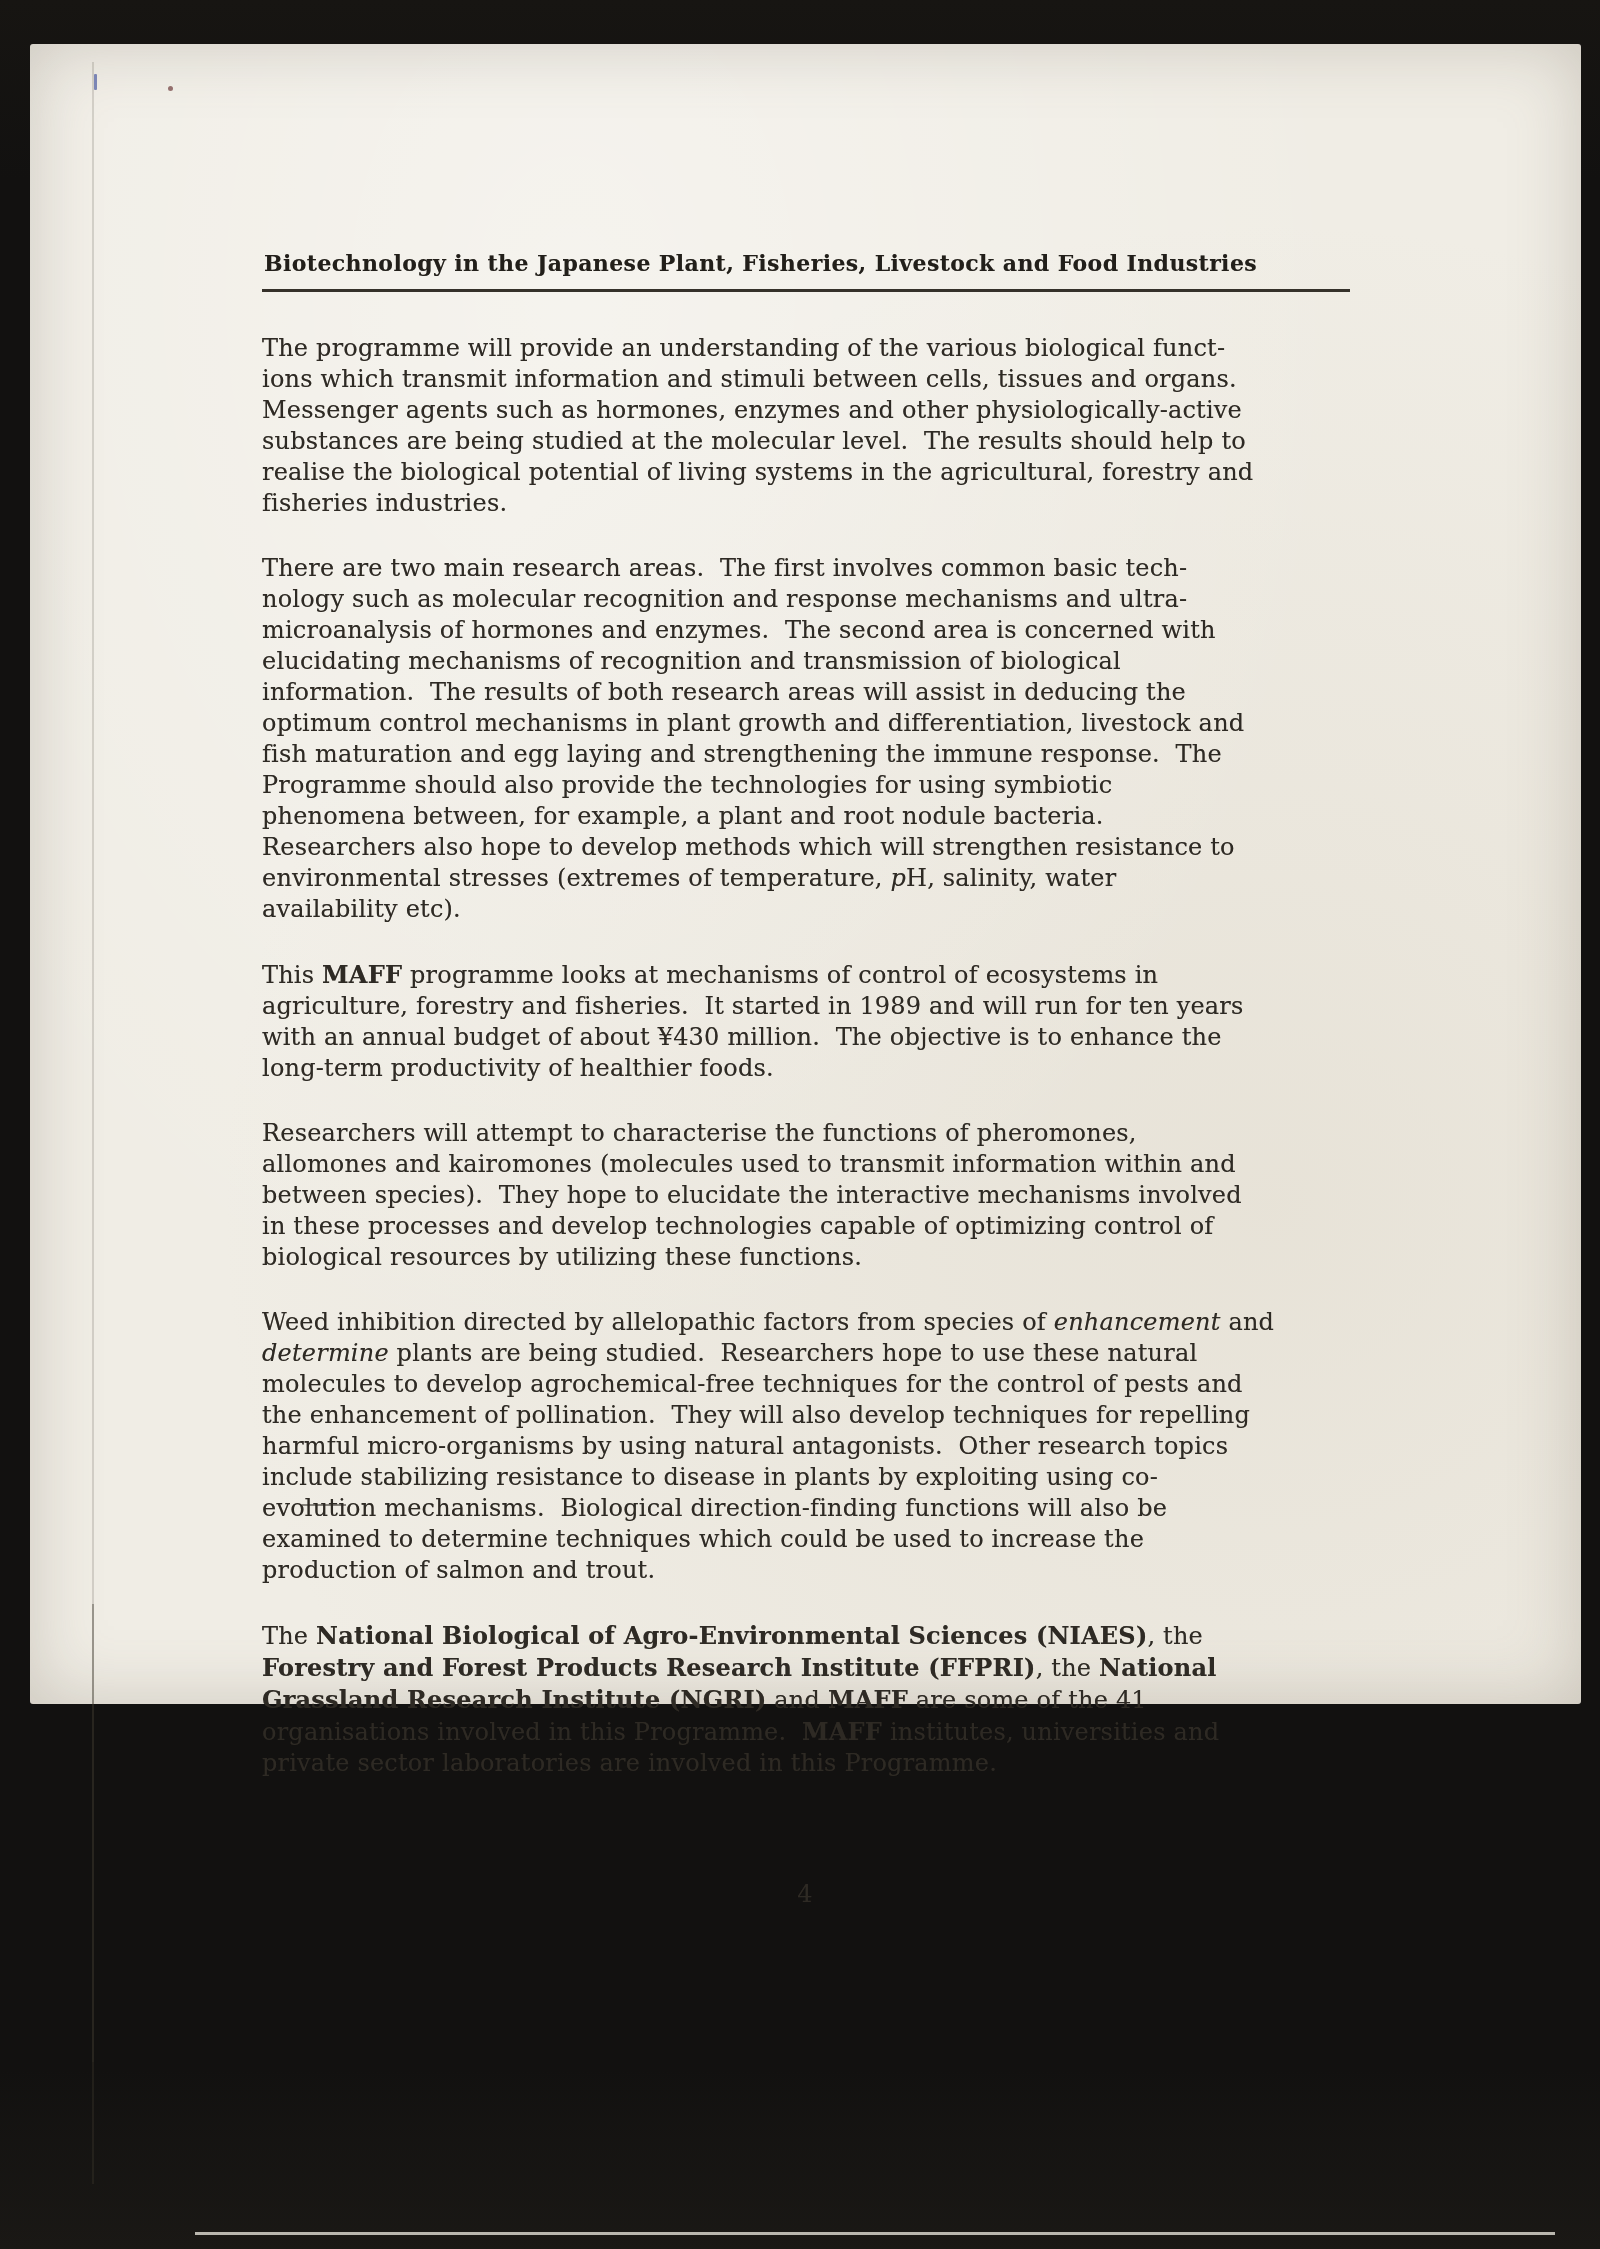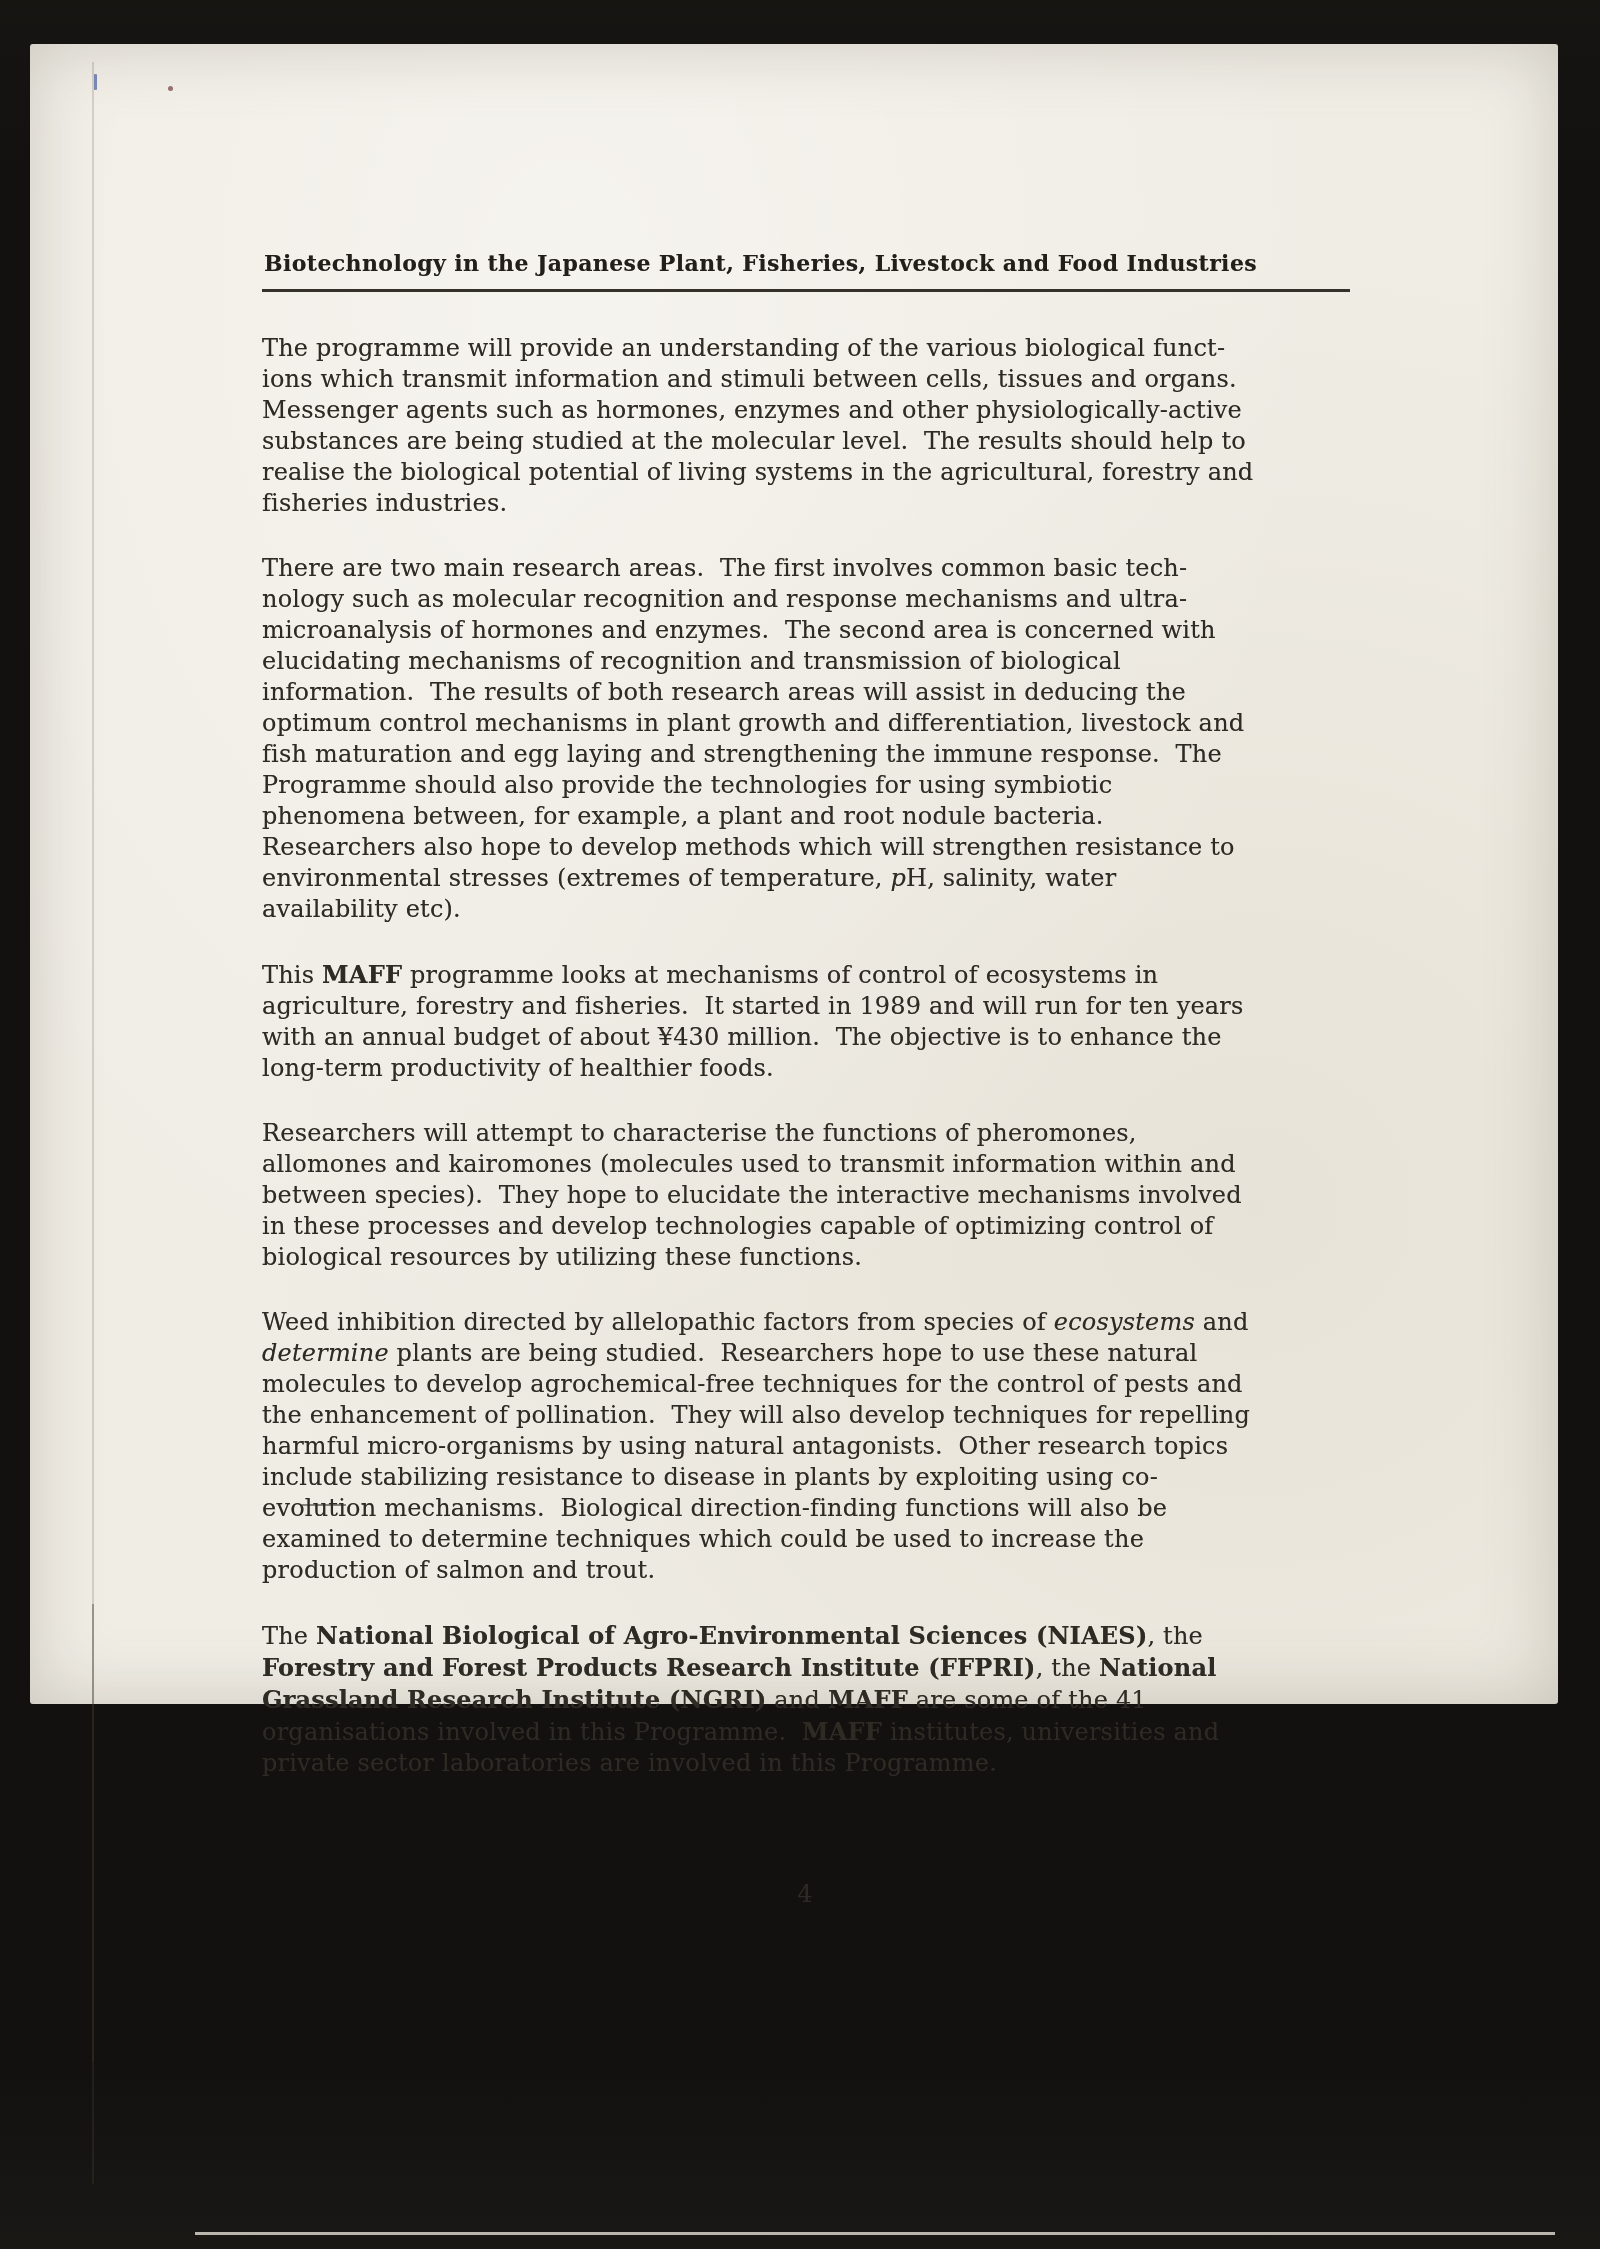--- a/index.html
+++ b/index.html
@@ -20,20 +20,21 @@
     left: 30px;
     top: 44px;
     width: 1528px;
     height: 1660px;
     background:
       radial-gradient(ellipse at 35% 15%, rgba(255,255,255,0.35), rgba(255,255,255,0) 55%),
       radial-gradient(ellipse at 80% 70%, rgba(205,195,175,0.25), rgba(205,195,175,0) 60%),
       #f0ede5;
     box-shadow: inset 0 0 70px rgba(110,100,85,0.28);
     border-radius: 3px;
+    padding-left: 23px;
   }
   .artifact-vline {
     position: absolute;
     left: 62px;
     top: 18px;
     width: 2px;
     height: 2000px;
     background: rgba(80,72,60,0.18);
   }
   .artifact-vline2 {
@@ -159,21 +160,21 @@
 
       <p class="para"><span>This </span><span class="b">MAFF</span><span> programme looks at mechanisms of control of ecosystems in
 agriculture, forestry and fisheries.  It started in 1989 and will run for ten years
 with an annual budget of about ¥430 million.  The objective is to enhance the
 long-term productivity of healthier foods.</span></p>
       <p class="para"><span>Researchers will attempt to characterise the functions of pheromones,
 allomones and kairomones (molecules used to transmit information within and
 between species).  They hope to elucidate the interactive mechanisms involved
 in these processes and develop technologies capable of optimizing control of
 biological resources by utilizing these functions.</span></p>
-      <p class="para"><span>Weed inhibition directed by allelopathic factors from species of </span><span class="i">ecosystems</span><span> and
+      <p class="para"><span>Weed inhibition directed by allelopathic factors from species of </span><span class="i">enhancement</span><span> and
 </span><span class="i">determine</span><span> plants are being studied.  Researchers hope to use these natural
 molecules to develop agrochemical-free techniques for the control of pests and
 the enhancement of pollination.  They will also develop techniques for repelling
 harmful micro-organisms by using natural antagonists.  Other research topics
 include stabilizing resistance to disease in plants by exploiting using co-
 evolution mechanisms.  Biological direction-finding functions will also be
 examined to determine techniques which could be used to increase the
 production of salmon and trout.</span></p>
       <p class="para"><span>The </span><span class="b">National Biological of Agro-Environmental Sciences (NIAES)</span><span>, the
 </span><span class="b">Forestry and Forest Products Research Institute (FFPRI)</span><span>, the </span><span class="b">National

